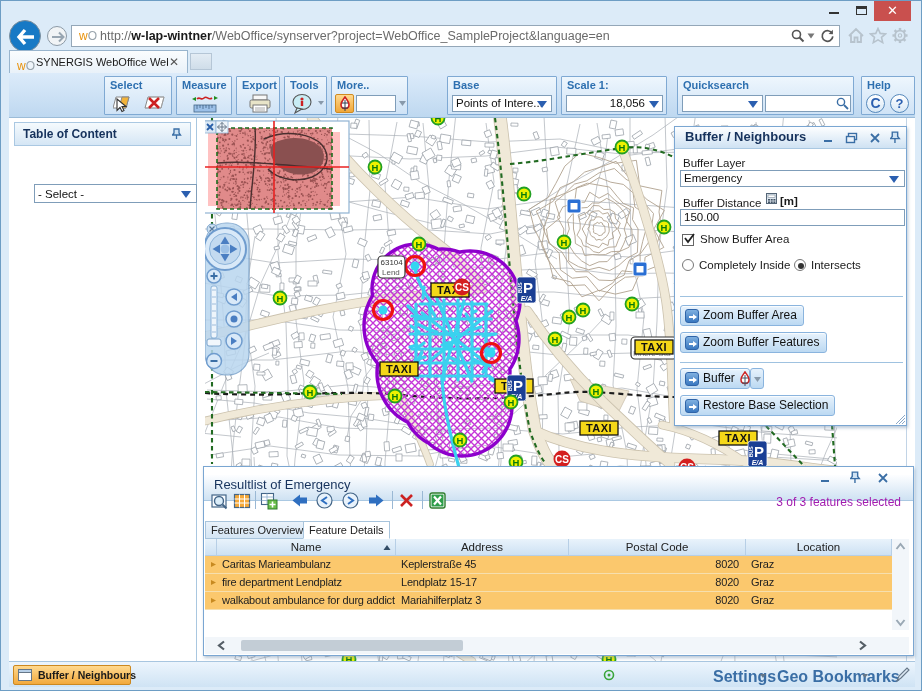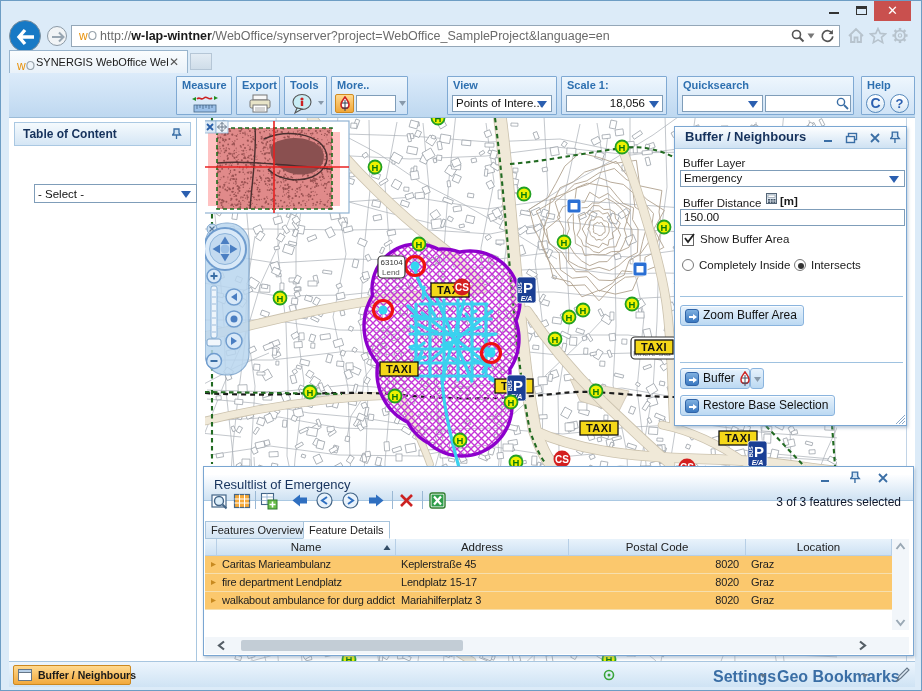--- a/index.html
+++ b/index.html
@@ -94,20 +94,35 @@
       <line x1="3.3" y1="3.3" x2="5.1" y2="5.1"></line>
       <line x1="12.9" y1="12.9" x2="14.7" y2="14.7"></line>
       <line x1="3.3" y1="14.7" x2="5.1" y2="12.9"></line>
       <line x1="12.9" y1="5.1" x2="14.7" y2="3.3"></line>
     </g>
   </svg>
 <div id="tab"><span class="wo" style="position:absolute;left:7px;top:4px"><span class="w">w</span><span class="o">O</span></span><span style="display:inline-block;width:132px;overflow:hidden;vertical-align:top">SYNERGIS WebOffice Web...</span><span style="position:absolute;right:8px;color:#555;font-size:12px">✕</span></div>
 <div id="newtab"></div>
 
 <div id="toolbar">
+<div class="tbox" style="left:95px;width:68px">
+ <div class="tlabel">Select</div>
+ <svg class="abs" style="left:8px;top:17px" width="56" height="20" viewBox="0 0 56 20">
+  <g>
+          <path d="M3,3 L16,3 L13,14 L0,14 Z" fill="#fff" stroke="#888" stroke-width="1"></path>
+          <path d="M9,3 L16,3 L13,14 L6,14 Z" fill="#f2b33a" stroke="#888" stroke-width="1"></path>
+          <path d="M4,5 L4,16.5 L7,13.5 L9,17.5 L11,16.5 L9,12.5 L13,12.5 Z" fill="#fff" stroke="#333" stroke-width="1.1"></path>
+        </g>
+  <g transform="translate(32,0)">
+          <path d="M3,3 L19,3 L16,14 L0,14 Z" fill="#fff" stroke="#888" stroke-width="1"></path>
+          <path d="M3,3 L19,3 L16,14 L0,14" fill="none" stroke="#aaa" stroke-width="0.6"></path>
+          <path d="M4,4 L14,14 M14,4 L4,14" stroke="#cc2222" stroke-width="2.6"></path>
+        </g>
+ </svg>
+</div>
 <div class="tbox" style="left:167px;width:56px">
  <div class="tlabel">Measure</div>
  <svg class="abs" style="left:14px;top:16px" width="28" height="22" viewBox="0 0 28 22">
   <path d="M6,6 C9,3 10,8 13,5 C16,2 17,8 21,5" fill="none" stroke="#cc2222" stroke-width="1.6"></path>
   <path d="M1,6 L5,4 L5,8 Z" fill="#1e8e1e"></path>
         <path d="M27,5 L23,3 L23,7 Z" fill="#1e8e1e"></path>
   <rect x="3" y="12" width="22" height="7" fill="#9cc0e8" stroke="#446688" stroke-width="0.8"></rect>
   <g stroke="#335577" stroke-width="0.7">
           <line x1="6" y1="12" x2="6" y2="16"></line>
           <line x1="9" y1="12" x2="9" y2="15"></line>
@@ -144,21 +159,21 @@
  <svg class="abs" style="left:5px;top:19px" width="16" height="16" viewBox="0 0 16 16">
   <path d="M8,1 C10,4 12,5.5 12,8.5 C12,11 10.5,12.5 8,12.5 C5.5,12.5 4,11 4,8.5 C4,5.5 6,4 8,1 Z" fill="#fff" stroke="#cc2222" stroke-width="1.6"></path>
   <path d="M8,4 L8,15 M5,7 L11,7 M5,12 L11,12" stroke="#334455" stroke-width="1" fill="none"></path>
  </svg>
  <div class="abs" style="left:24px;top:18px;width:40px;height:17px;background:#fff;border:1px solid #7f9db9"></div>
  <svg class="abs" style="left:66px;top:22px" width="9" height="8">
         <path d="M1,2 L8,2 L4.5,7 Z" fill="#8899aa"></path>
       </svg>
 </div>
 <div class="tbox" style="left:438px;width:110px">
- <div class="tlabel">View</div>
+ <div class="tlabel">Base</div>
  <div class="wsel" style="left:4px;top:18px;width:100px;height:17px">Points of Intere...<div class="bluearr" style="right:4px;top:5px"></div></div>
 </div>
 <div class="tbox" style="left:552px;width:106px">
  <div class="tlabel">Scale 1:</div>
  <div class="wsel" style="left:4px;top:18px;width:97px;height:17px;text-align:right;padding-right:17px">18,056<div class="bluearr" style="right:3px;top:5px"></div></div>
 </div>
 <div class="tbox" style="left:668px;width:177px">
  <div class="tlabel">Quicksearch</div>
  <div class="wsel" style="left:4px;top:18px;width:81px;height:17px">
         <div class="bluearr" style="right:4px;top:5px"></div>
@@ -2924,20 +2939,21 @@
         <path d="M2,6 L5,10 L11,2" fill="none" stroke="#222" stroke-width="1.8"></path>
       </svg>
 <div class="lbl" style="left:25px;top:106px">Show Buffer Area</div>
 <div class="abs" style="left:7px;top:132px;width:12px;height:12px;background:#fff;border:1px solid #777;border-radius:50%"></div>
 <div class="lbl" style="left:24px;top:132px">Completely Inside</div>
 <div class="abs" style="left:119px;top:132px;width:12px;height:12px;background:#fff;border:1px solid #777;border-radius:50%"></div>
 <div class="abs" style="left:122.5px;top:135.5px;width:6px;height:6px;background:#333;border-radius:50%"></div>
 <div class="lbl" style="left:136px;top:132px">Intersects</div>
 <div class="hsep" style="top:169px"></div>
 <div class="btn" style="left:5px;top:178px"><div class="btnic"></div>Zoom Buffer Area</div>
+<div class="btn" style="left:5px;top:205px"><div class="btnic"></div>Zoom Buffer Features</div>
 <div class="hsep" style="top:235px"></div>
 <div class="btn" style="left:5px;top:241px;width:70px"><div class="btnic"></div>Buffer</div>
 <svg class="abs" style="left:62px;top:244px" width="16" height="16" viewBox="0 0 16 16">
         <path d="M8,1 C10,4 12,5.5 12,8.5 C12,11 10.5,12.5 8,12.5 C5.5,12.5 4,11 4,8.5 C4,5.5 6,4 8,1 Z" fill="#fff" stroke="#cc2222" stroke-width="1.5"></path>
         <path d="M8,4 L8,15 M5,7 L11,7 M5,12 L11,12" stroke="#445566" stroke-width="1" fill="none"></path>
       </svg>
 <div class="abs" style="left:75px;top:241px;width:14px;height:21px;background:linear-gradient(#e7f2fc,#bcd9f2);border:1px solid #8ab4de;border-radius:3px"></div>
 <svg class="abs" style="left:78px;top:249px" width="9" height="7">
         <path d="M1,1 L8,1 L4.5,6 Z" fill="#8899aa"></path>
       </svg>
@@ -3008,21 +3024,21 @@
 <div class="abs" style="left:188px;top:24px;width:1px;height:18px;background:#9ab8d4"></div>
 <svg class="abs" style="left:195px;top:26px" width="15" height="15">
       <path d="M2,2 L13,13 M13,2 L2,13" stroke="#cc2222" stroke-width="2.6"></path>
     </svg>
 <div class="abs" style="left:218px;top:24px;width:1px;height:18px;background:#9ab8d4"></div>
 <svg class="abs" style="left:225px;top:25px" width="17" height="17" viewBox="0 0 17 17">
       <rect x="1" y="1" width="15" height="15" rx="2" fill="#fff" stroke="#2e7d2e" stroke-width="1.4"></rect>
       <rect x="2.5" y="2.5" width="12" height="12" fill="#2e9e4a"></rect>
       <path d="M5,4.5 L12,12.5 M12,4.5 L5,12.5" stroke="#fff" stroke-width="2.2"></path>
     </svg>
-<div class="abs" style="right:12px;top:28px;font-size:12px;color:#0f172a">3 of 3 features selected</div>
+<div class="abs" style="right:12px;top:28px;font-size:12px;color:#a21caf">3 of 3 features selected</div>
 
 <div id="restabs">
  <div class="rtab" style="left:1px;background:linear-gradient(#eaf2fa,#d4e5f4);font-size:11px">Features Overview</div>
  <div class="rtab" style="left:99px;background:#fff;border-bottom:1px solid #fff;font-size:11px">Feature Details</div>
 </div>
 <div id="resgrid">
  <div class="hcell" style="left:0;width:12px"></div>
  <div class="hcell" style="left:12px;width:179px">Name<svg class="abs" style="right:4px;top:5px" width="8" height="7">
           <path d="M4,1 L7.5,6 L0.5,6 Z" fill="#334d66"></path>
         </svg></div>

